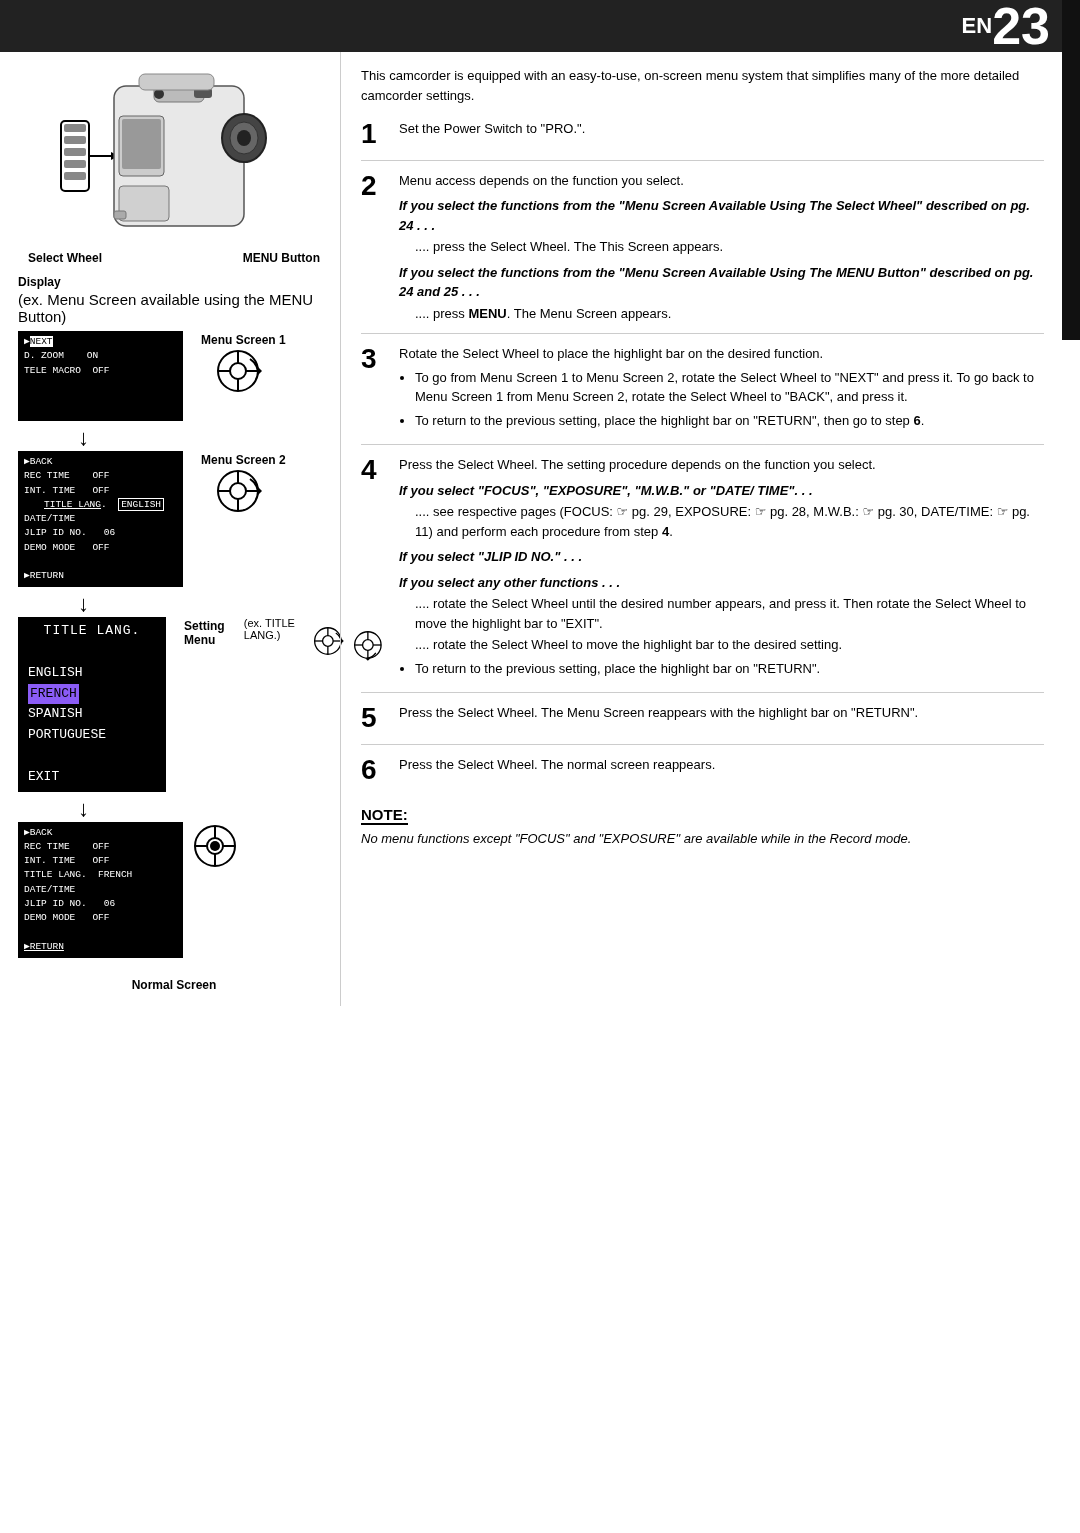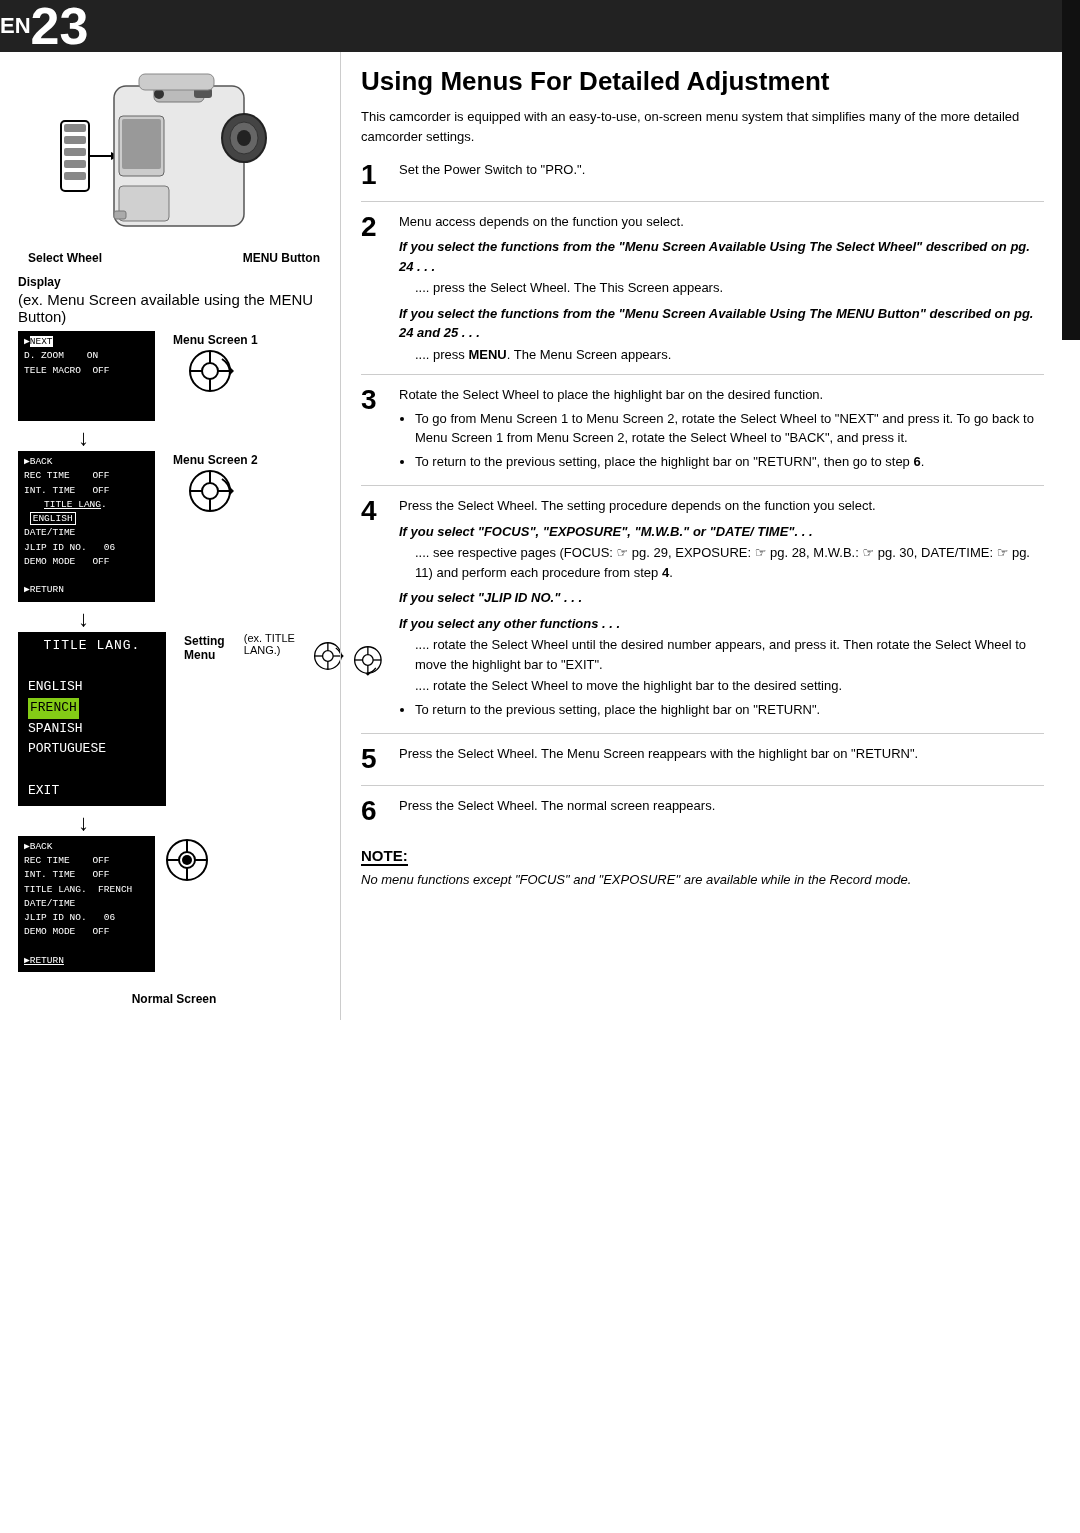--- a/index.html
+++ b/index.html
@@ -12,21 +12,21 @@
       color: #000;
       position: relative;
     }
 
     
     .top-bar {
       background: #222;
       height: 52px;
       display: flex;
       align-items: center;
-      justify-content: flex-start;
+      justify-content: flex-end;
       padding-right: 30px;
     }
     .page-number {
       color: #fff;
       font-size: 52px;
       font-weight: bold;
       line-height: 1;
       font-family: Arial, Helvetica, sans-serif;
     }
     .page-en {
@@ -169,21 +169,21 @@
       display: flex;
       align-items: flex-start;
       margin-bottom: 6px;
     }
     .menu-box {
       background: #000;
       color: #fff;
       font-family: 'Courier New', Courier, monospace;
       font-size: 9.5px;
       padding: 4px 6px;
-      width: 137px;
+      width: 165px;
       min-height: 90px;
       flex-shrink: 0;
       line-height: 1.5;
     }
     .menu-box .highlight {
       background: #fff;
       color: #000;
     }
     .menu-box .underline {
       text-decoration: underline;
@@ -347,21 +347,21 @@
       </div>
     </div>
 
     <div class="arrow-down">↓</div>
 
     <div class="menu-row">
       <div class="setting-menu-box">
         <div style="text-align:center;letter-spacing:1px;">TITLE LANG.</div>
         <div>&nbsp;</div>
         <div>ENGLISH</div>
-        <div style="background:#84cc16;color:#000;display:inline-block;padding:0 2px;">FRENCH</div>
+        <div style="background:#8b5cf6;color:#000;display:inline-block;padding:0 2px;">FRENCH</div>
         <div>SPANISH</div>
         <div>PORTUGUESE</div>
         <div>&nbsp;</div>
         <div>EXIT</div>
       </div>
       <div style="display:flex;align-items:flex-start;margin-left:8px;">
         <div class="setting-menu-label">Setting Menu</div>
         <div style="font-size:11px;margin-left:10px;margin-bottom:4px;">(ex. TITLE LANG.)</div>
         <svg class="wheel-icon" viewBox="0 0 48 48" style="margin-left:8px;">
           <ellipse cx="24" cy="24" rx="20" ry="20" fill="none" stroke="#000" stroke-width="2"></ellipse>
@@ -414,21 +414,20 @@
         </svg>
       </div>
     </div>
 
     <div class="normal-screen-label">Normal Screen</div>
 
   </div>
 
   <div class="right-col">
 
-    <h1 class="page-title">Using Menus For Detailed Adjustment</h1>
     <p class="intro-text">This camcorder is equipped with an easy-to-use, on-screen menu system that simplifies many of the more detailed camcorder settings.</p>
 
     <div class="step">
       <div class="step-number">1</div>
       <div class="step-content">
         <span>Set the Power Switch to "PRO.".</span>
       </div>
     </div>
 
     <div class="step">

